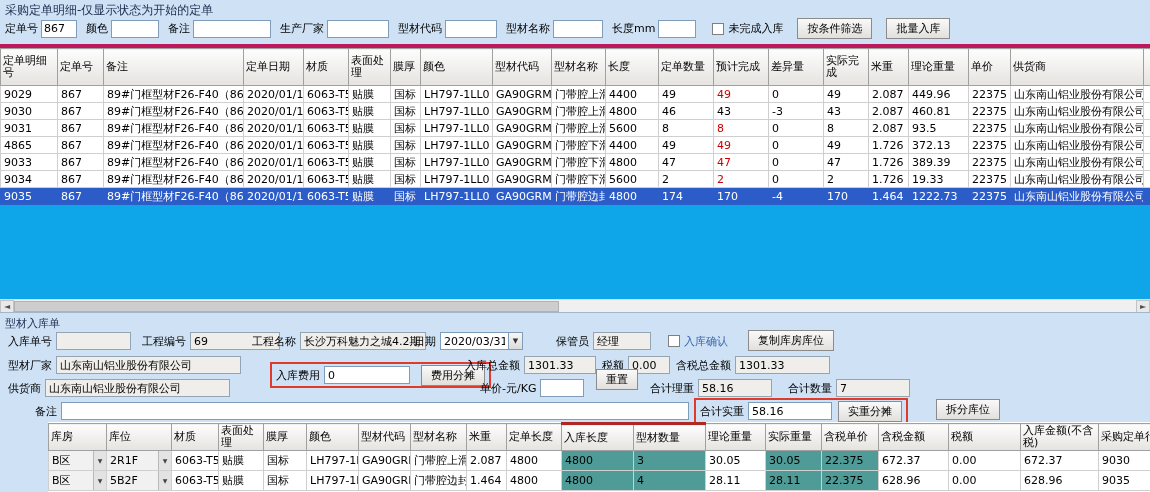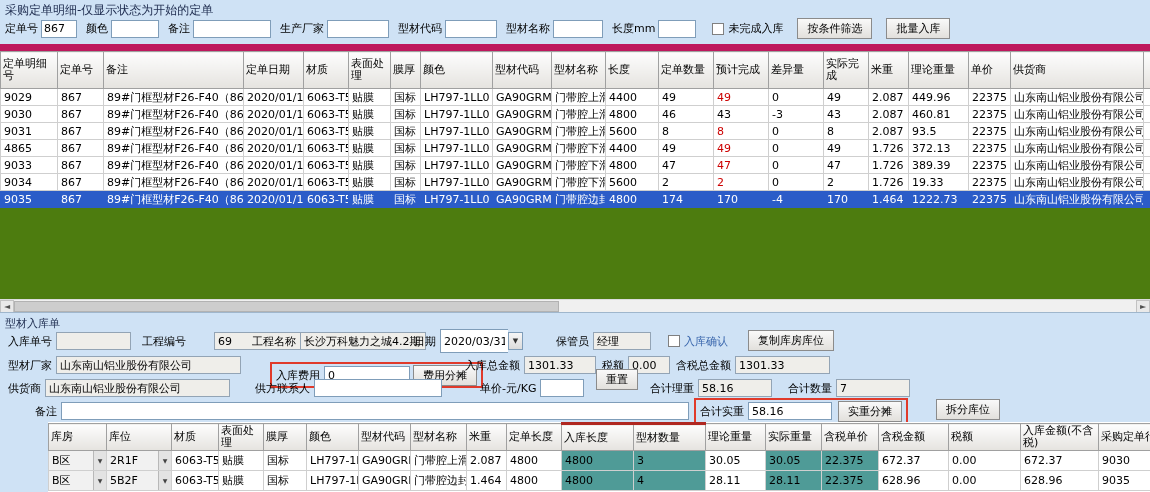--- a/index.html
+++ b/index.html
@@ -13,21 +13,21 @@
   .flabel { margin-left:9px; white-space:nowrap; }
   .fin { height:18px; border:1px solid #7f9db9; background:#fff; padding:0 2px; font-size:11px; margin-left:3px; }
   .w36{width:36px}.w48{width:48px}.w78{width:78px}.w62{width:62px}.w52{width:52px}.w50{width:50px}.w38{width:38px}
   .cb { width:12px; height:12px; border:1px solid #808080; background:#fff; display:inline-block; margin-left:16px; flex:none; }
   .cb-label { margin-left:4px; white-space:nowrap; }
   .cb-label.blue { color:#3a67ad; }
   .btn { height:21px; border:1px solid #8b8b8b; background:linear-gradient(#f9f9f9,#e2e0dc); padding:0 9px; font-size:11px; white-space:nowrap; cursor:default; }
   .btn.ml { margin-left:14px; }
 
   
-  .grid-area { position:absolute; left:0; top:44px; width:1150px; height:255px; background:#4d7c0f; border-top:7px solid #be185d; }
+  .grid-area { position:absolute; left:0; top:44px; width:1150px; height:255px; background:#0ea5e9; border-top:4px solid #be185d; }
   table { border-collapse:collapse; table-layout:fixed; width:1150px; background:#fff; }
   th { background:linear-gradient(#fdfdfd,#e5e3df); border:1px solid #a0a0a0; font-weight:normal; font-size:11px; padding:1px 2px; text-align:left; vertical-align:middle; line-height:12px; word-break:break-all; }
   td { border:1px solid #cfcfcf; padding:0 3px; white-space:nowrap; overflow:hidden; font-size:11px; }
   #top-grid th { height:37px; }
   #top-grid td { height:17px; }
   #top-grid tr.sel td { background:#2b5cc8; color:#fff; border-color:#2b5cc8; }
   td.rednum { color:#cc0000; }
 
   .hscroll { position:absolute; left:0; top:299px; width:1150px; height:13px; background:#f0f0f0; border-top:1px solid #dcdcdc; }
   .hs-btn { position:absolute; top:0; width:14px; height:13px; background:#e9e9e9; border:1px solid #c2c2c2; font-size:8px; line-height:11px; text-align:center; color:#505050; }
@@ -36,21 +36,21 @@
   
   .bform { position:absolute; left:0; top:312px; width:1150px; height:110px; border-top:1px solid #9fb6cc;padding-left:24px; }
   .btitle { position:absolute; left:5px; top:3px; color:#1d2b4e; }
   .fg { position:absolute; display:flex; align-items:center; height:20px; white-space:nowrap; }
   .fg .lb { margin-right:4px; }
   .ro { height:18px; border:1px solid #93a4b5; background:#efeeea; padding:0 3px; font-size:11px; }
   .wi { height:18px; border:1px solid #7f9db9; background:#fff; padding:0 3px; font-size:11px; }
   .redbox { position:absolute; display:flex; align-items:center; border:2px solid #e03a2b; padding:1px 4px; height:26px; }
   .redbox .lb { margin-right:4px; }
   .dtp { display:flex; align-items:center; }
-  .dtp .din { width:68px; height:24px; border:1px solid #7f9db9; border-right:none; background:#fff; padding:0 3px; font-size:11px; }
+  .dtp .din { width:68px; height:18px; border:1px solid #7f9db9; border-right:none; background:#fff; padding:0 3px; font-size:11px; }
   .dtp .dbtn { width:15px; height:18px; border:1px solid #7f9db9; background:linear-gradient(#f6f6f6,#dcdcdc); font-size:7px; text-align:center; line-height:17px; color:#333; }
 
   
   .bot-area { position:absolute; left:0; top:422px; width:1150px; height:70px; background:#fff;margin-left:48px; }
   #bot-grid th { height:24px; }
   #bot-grid td { height:20px; }
   #bot-grid th.redtop { border-top:3px solid #b02822; }
   td.teal { background:#4f9b97; }
   td.combo-cell { padding:0; background:#f1f1f1; }
   .combo { display:flex; justify-content:space-between; align-items:center; height:100%; padding-left:3px; }
@@ -299,21 +299,21 @@
 
   <div class="bform">
     <div class="btitle">型材入库单</div>
 
     <div class="fg" style="left:8px;top:18px">
       <span class="lb">入库单号</span>
       <input class="ro" style="width: 75px;" value="">
     </div>
     <div class="fg" style="left:142px;top:18px">
       <span class="lb">工程编号</span>
-      <input class="ro" style="width: 90px; margin-left: 24px;" value="69">
+      <input class="ro" style="width: 90px;" value="69">
     </div>
     <div class="fg" style="left:252px;top:18px">
       <span class="lb">工程名称</span>
       <input class="ro" style="width: 126px;" value="长沙万科魅力之城4.2期">
     </div>
     <div class="fg" style="left:414px;top:18px">
       <span class="lb">日期</span>
       <span class="dtp">
         <input class="din" value="2020/03/31" style="">
         <span class="dbtn">▼</span>
@@ -329,42 +329,38 @@
     </div>
     <button class="btn" style="position:absolute;left:748px;top:17px">复制库房库位</button>
 
     <div class="fg" style="left:8px;top:42px">
       <span class="lb">型材厂家</span>
       <input class="ro" style="width: 185px;" value="山东南山铝业股份有限公司">
     </div>
     <div class="redbox" style="left:270px;top:49px">
       <span class="lb">入库费用</span>
       <input class="wi" style="width: 86px;" value="0">
-      <button class="btn" style="margin-left:3px">费用分摊</button>
+      <button class="btn" style="margin-left:11px">费用分摊</button>
     </div>
     <div class="fg" style="left:465px;top:42px">
       <span class="lb">入库总金额</span>
       <input class="ro" style="width: 72px;" value="1301.33">
     </div>
     <div class="fg" style="left:602px;top:42px">
       <span class="lb">税额</span>
       <input class="ro" style="width: 42px;" value="0.00">
     </div>
     <div class="fg" style="left:676px;top:42px">
       <span class="lb">含税总金额</span>
       <input class="ro" style="width: 95px;" value="1301.33">
     </div>
 
     <div class="fg" style="left:8px;top:65px">
       <span class="lb">供货商</span>
       <input class="ro" style="width: 185px;" value="山东南山铝业股份有限公司">
-    </div>
-    <div class="fg" style="left:255px;top:65px">
-      <span class="lb">供方联系人</span>
-      <input class="wi" style="width: 128px;" value="">
     </div>
     <div class="fg" style="left:480px;top:65px">
       <span class="lb">单价-元/KG</span>
       <input class="wi" style="width: 44px;" value="">
     </div>
     <button class="btn" style="position:absolute;left:596px;top:56px">重置</button>
     <div class="fg" style="left:650px;top:65px">
       <span class="lb">合计理重</span>
       <input class="ro" style="width: 74px;" value="58.16">
     </div>

